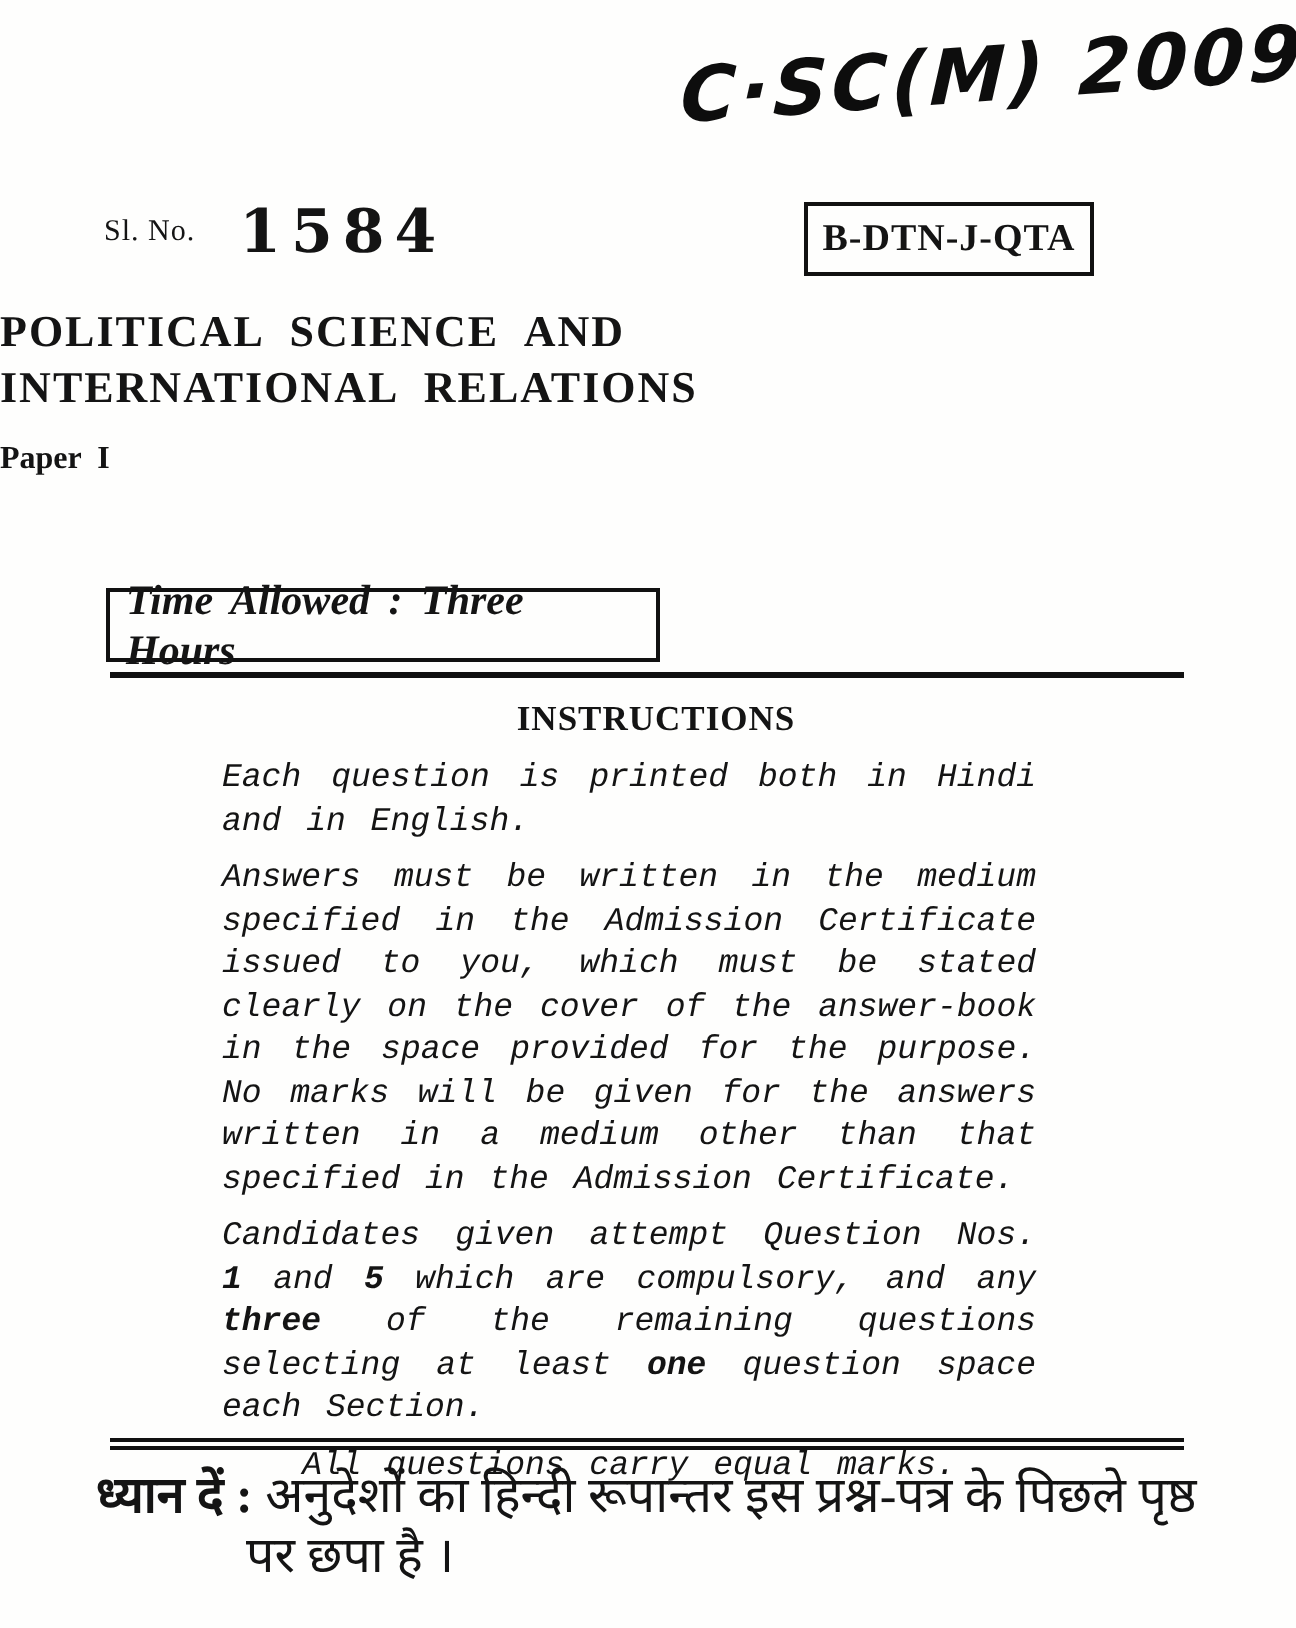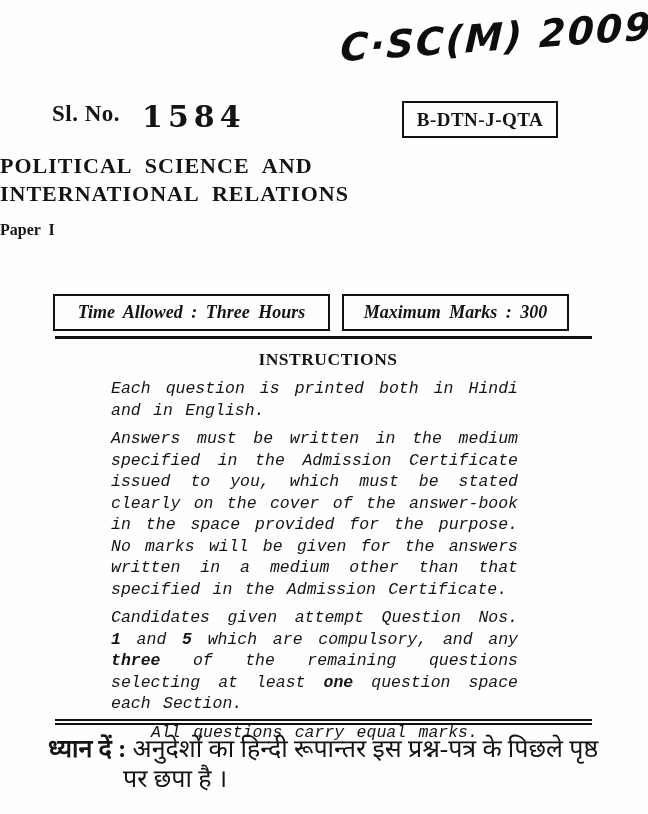--- a/index.html
+++ b/index.html
@@ -24,34 +24,34 @@
     font-style: italic;
     font-weight: 700;
     font-size: 38px;
     letter-spacing: 2px;
     transform: rotate(-4deg) skewX(-6deg);
     white-space: nowrap;
     color: #0d0d0d;
   }
   
   .serial-row { position: absolute; top: 99px; left: 52px; white-space: nowrap; }
-  .serial-label { font-weight: 700; font-size: 23px; letter-spacing: 0.5px; vertical-align: 6px; }
+  .serial-label { font-weight: 400; font-size: 15px; letter-spacing: 0.5px; vertical-align: 6px; }
   .serial-number {
     font-family: "DejaVu Serif", serif;
     font-weight: 700;
     font-size: 30px;
     letter-spacing: 5px;
     margin-left: 18px;
   }
   
   .code-box {
     position: absolute;
     top: 101px;
     left: 402px;
-    width: 156px;
+    width: 145px;
     height: 37px;
     border: 2.5px solid #111;
     display: flex;
     align-items: center;
     justify-content: center;
     font-weight: 700;
     font-size: 19px;
     letter-spacing: 0.5px;
   }
   
@@ -67,21 +67,21 @@
   
   .info-row { position: absolute; top: 294px; left: 53px; display: flex; gap: 12px; }
   .info-box {
     border: 2.5px solid #111;
     height: 37px;
     display: flex;
     align-items: center;
     justify-content: center;
     font-style: italic;
     font-weight: 700;
-    font-size: 18px;
+    font-size: 21px;
     word-spacing: 4px;
     padding: 0 8px;
   }
   .info-box.time { width: 277px; }
   .info-box.marks { width: 227px; }
   .rule-single { position: absolute; top: 336px; left: 55px; width: 537px; height: 3px; background: #111; }
   
   .instructions { position: absolute; top: 349px; left: 4px; width: 100%; }
   .instructions-heading {
     text-align: center;
@@ -139,21 +139,20 @@
   <div class="code-box">B-DTN-J-QTA</div>
 
   <div class="title-block">
     <div class="title-line">POLITICAL SCIENCE AND</div>
     <div class="title-line">INTERNATIONAL RELATIONS</div>
     <div class="paper-number">Paper I</div>
   </div>
 
   <div class="info-row">
     <div class="info-box time">Time Allowed : Three Hours</div>
-    <div class="info-box marks">Maximum Marks : 300</div>
   </div>
 
   <div class="rule-single"></div>
 
   <div class="instructions">
     <div class="instructions-heading">INSTRUCTIONS</div>
     <div class="instruction-paragraphs">
         <p><span>Each question is printed both in Hindi and in English.</span></p>
         <p><span>Answers must be written in the medium specified in the Admission Certificate issued to you, which must be stated clearly on the cover of the answer-book in the space provided for the purpose. No marks will be given for the answers written in a medium other than that specified in the Admission Certificate.</span></p>
         <p><span>Candidates given attempt Question Nos. </span><span class="b">1</span><span> and </span><span class="b">5</span><span> which are compulsory, and any </span><span class="b">three</span><span> of the remaining questions selecting at least </span><span class="b">one</span><span> question space each Section.</span></p>

